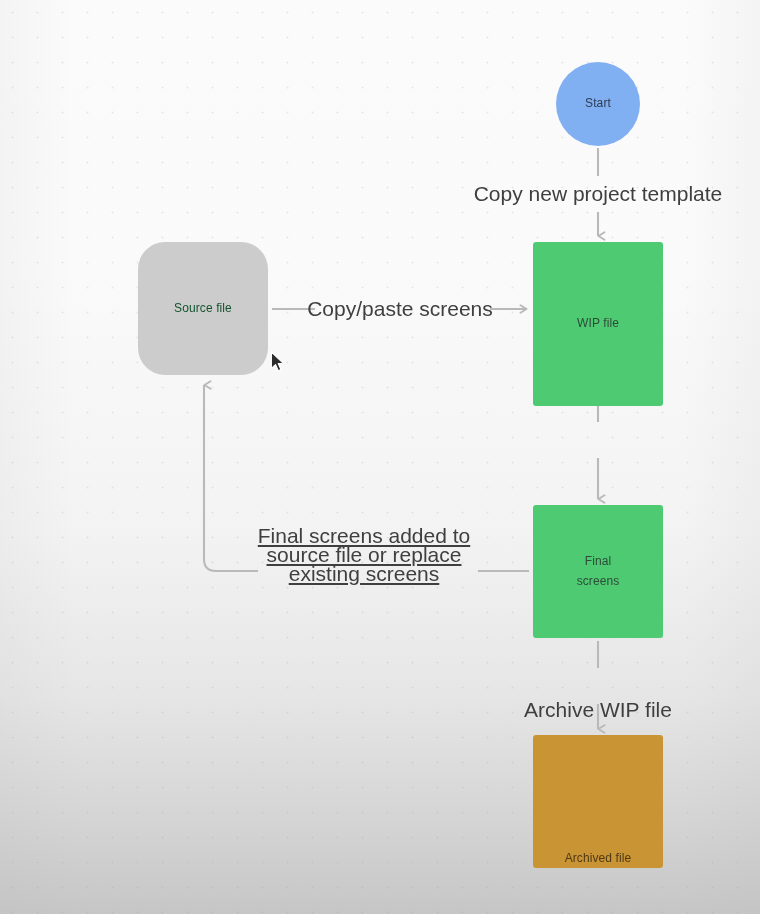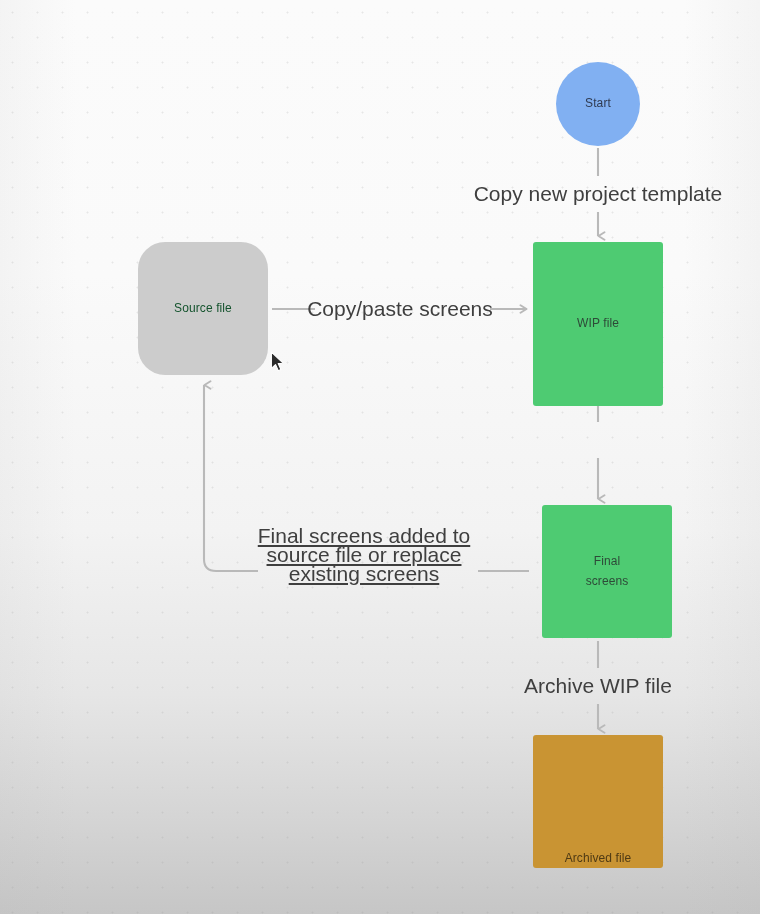--- a/index.html
+++ b/index.html
@@ -97,21 +97,20 @@
     height: 164px;
     background: #4ecb72;
   }
 
   #node-final-screens {
     left: 533px;
     top: 505px;
     width: 130px;
     height: 133px;
     background: #4ecb72;
-    margin-left: 9px;
   }
 
   #node-archived-file {
     left: 533px;
     top: 735px;
     width: 130px;
     height: 133px;
     background: #c99433;
   }
 
@@ -228,19 +227,19 @@
 
   <div class="edge-label" id="label-copy-template" style="color: rgb(63, 63, 63);">Copy new project template</div>
 
   <div class="edge-label" id="label-copy-paste" style="color: rgb(63, 63, 63);">Copy/paste screens</div>
 
 
   <div class="edge-label" id="label-final-added" style="color: rgb(63, 63, 63);">Final screens added to
 source file or replace
 existing screens</div>
 
-  <div class="edge-label" id="label-archive-wip" style="color: rgb(63, 63, 63);">Archive WIP file</div>
+  <div class="edge-label" id="label-archive-wip" style="color: rgb(63, 63, 63); margin-top: 24px;">Archive WIP file</div>
 
   <svg id="cursor" viewBox="0 0 16 22" xmlns="http://www.w3.org/2000/svg" style="left: 270px; top: 351px;">
     <path d="M 1.4 1.2 L 1.4 17.4 L 5.5 13.6 L 8.3 19.8 L 10.9 18.6 L 8.2 12.6 L 13.4 12.3 Z" fill="#2b2b2b" stroke="#ffffff" stroke-width="1.1" stroke-linejoin="round"></path>
   </svg>
 
 </div>
 
 </body></html>

